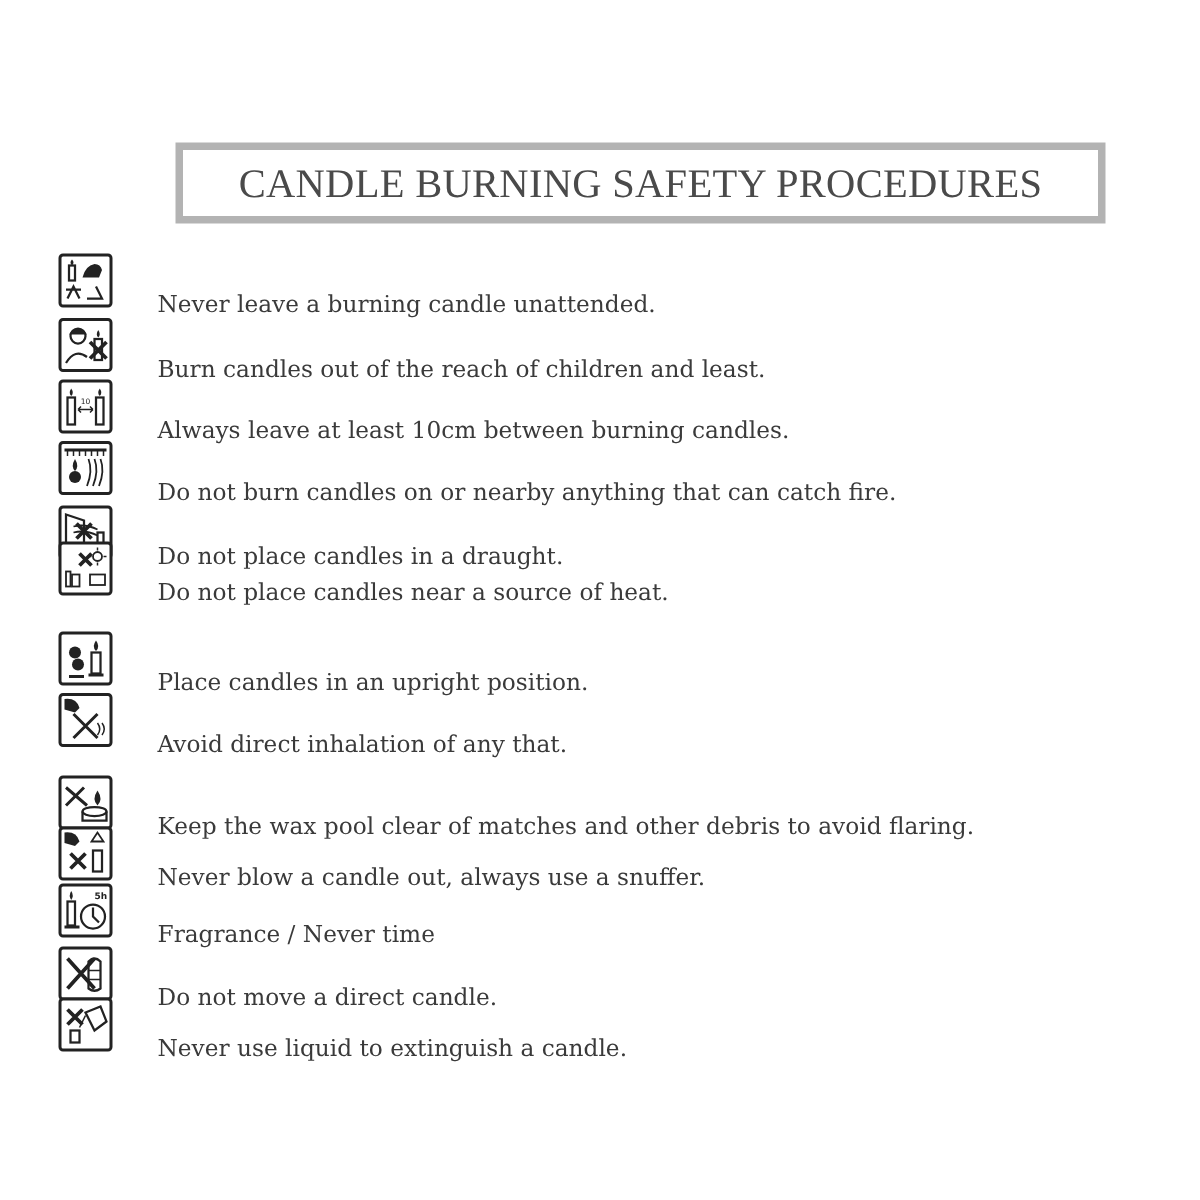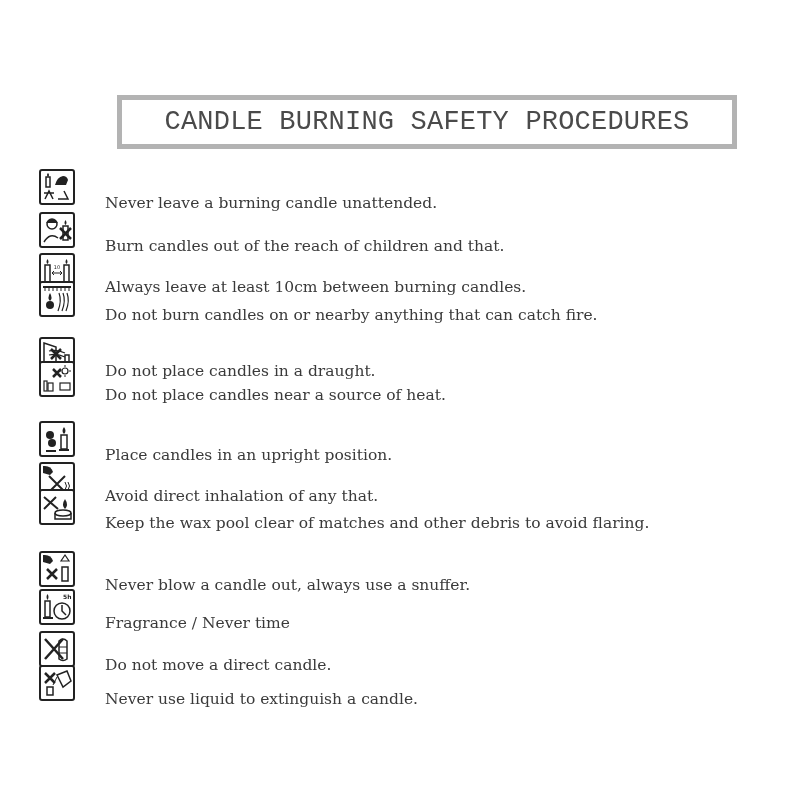--- a/index.html
+++ b/index.html
@@ -2,21 +2,21 @@
 <html><head>
 <meta charset="utf-8">
 <style>
   html, body { margin:0; padding:0; background:#ffffff; }
   body { width:800px; height:800px; position:relative; overflow:hidden; font-family:"DejaVu Serif", serif; }
   .title-box {
     position:absolute; left:117px; top:95px; width:610px; height:44px;
     border:5px solid #b3b3b3; background:#fff;
     display:flex; align-items:center; justify-content:center;
   }
-  .title { font-family:Liberation Mono, monospace; font-size:27px; color:#4a4a4a; letter-spacing:0.2px; }
+  .title { font-family:Liberation Serif, serif; font-size:27px; color:#4a4a4a; letter-spacing:0.2px; }
   .row { position:absolute; left:39px; height:38px; display:flex; align-items:center; }
   .icon { width:36px; height:36px; box-sizing:border-box; border:2px solid #222; border-radius:3px; background:#fff; }
   .icon svg { width:32px; height:32px; display:block; }
   .label { position:absolute; left:66px; font-family:"DejaVu Serif", serif; font-size:15.5px; color:#3a3a3a; white-space:nowrap;margin-top:31px; }
 </style>
 </head>
 <body>
 
 <div class="title-box">
   <span class="title">CANDLE BURNING SAFETY PROCEDURES</span>
@@ -39,38 +39,38 @@
   <div class="icon">
     <svg viewBox="0 0 32 32">
         <circle cx="11" cy="10" r="5" fill="none" stroke="#222" stroke-width="1.5"></circle>
         <path d="M5 9 q6 -8 12 0" fill="#222"></path>
         <path d="M3 28 q6 -10 14 -4" stroke="#222" stroke-width="1.5" fill="none"></path>
         <rect x="22" y="12" width="5" height="14" fill="none" stroke="#222" stroke-width="1.5"></rect>
         <path d="M24.5 6 q2 3 0 5 q-2 -2 0 -5z" fill="#222"></path>
         <path d="M19 14 l11 11 M30 14 l-11 11" stroke="#222" stroke-width="2.5"></path>
       </svg>
   </div>
-  <span class="label">Burn candles out of the reach of children and that.</span>
+  <span class="label">Burn candles out of the reach of children and least.</span>
 </div>
 
 <div class="row" style="top:252px">
   <div class="icon">
     <svg viewBox="0 0 32 32">
         <rect x="4" y="10" width="5" height="18" fill="none" stroke="#222" stroke-width="1.5"></rect>
         <path d="M6.5 4 q2 3 0 5 q-2 -2 0 -5z" fill="#222"></path>
         <rect x="23" y="10" width="5" height="18" fill="none" stroke="#222" stroke-width="1.5"></rect>
         <path d="M25.5 4 q2 3 0 5 q-2 -2 0 -5z" fill="#222"></path>
         <path d="M11 18 h10 M11 18 l2 -2 M11 18 l2 2 M21 18 l-2 -2 M21 18 l-2 2" stroke="#222" stroke-width="1"></path>
         <text x="16" y="14" font-size="5" text-anchor="middle" fill="#222" font-family="DejaVu Sans, sans-serif">10</text>
       </svg>
   </div>
   <span class="label">Always leave at least 10cm between burning candles.</span>
 </div>
 
-<div class="row" style="top:280px">
+<div class="row" style="top:293px">
   <div class="icon">
     <svg viewBox="0 0 32 32">
         <path d="M2 4 h28" stroke="#222" stroke-width="2"></path>
         <path d="M4 4 v4 M8 4 v4 M12 4 v4 M16 4 v4 M20 4 v4 M24 4 v4 M28 4 v4" stroke="#222" stroke-width="1"></path>
         <path d="M18 10 q3 8 -1 18 M22 10 q3 8 -1 18 M26 10 q3 8 -1 18" stroke="#222" stroke-width="1.2" fill="none"></path>
         <circle cx="9" cy="22" r="4" fill="#222"></circle>
         <path d="M9 10 q3 5 0 8 q-3 -3 0 -8z" fill="#222"></path>
       </svg>
   </div>
   <span class="label">Do not burn candles on or nearby anything that can catch fire.</span>
@@ -120,21 +120,21 @@
   <div class="icon">
     <svg viewBox="0 0 32 32">
         <path d="M2 2 q8 -1 10 6 l-3 3 l-7 -2z" fill="#222"></path>
         <path d="M8 12 l16 16 M24 12 l-16 16" stroke="#222" stroke-width="2"></path>
         <path d="M24 18 q3 4 0 8 M27 18 q3 4 0 8" stroke="#222" stroke-width="1" fill="none"></path>
       </svg>
   </div>
   <span class="label">Avoid direct inhalation of any that.</span>
 </div>
 
-<div class="row" style="top:488px">
+<div class="row" style="top:516px">
   <div class="icon">
     <svg viewBox="0 0 32 32">
         <path d="M3 6 l14 12 M15 6 l-12 12" stroke="#222" stroke-width="2"></path>
         <path d="M24 8 q4 6 0 10 q-4 -4 0 -10z" fill="#222"></path>
         <ellipse cx="22" cy="22" rx="8" ry="3" fill="none" stroke="#222" stroke-width="1.5"></ellipse>
         <path d="M14 22 v6 h16 v-6" stroke="#222" stroke-width="1.5" fill="none"></path>
       </svg>
   </div>
   <span class="label">Keep the wax pool clear of matches and other debris to avoid flaring.</span>
 </div>

